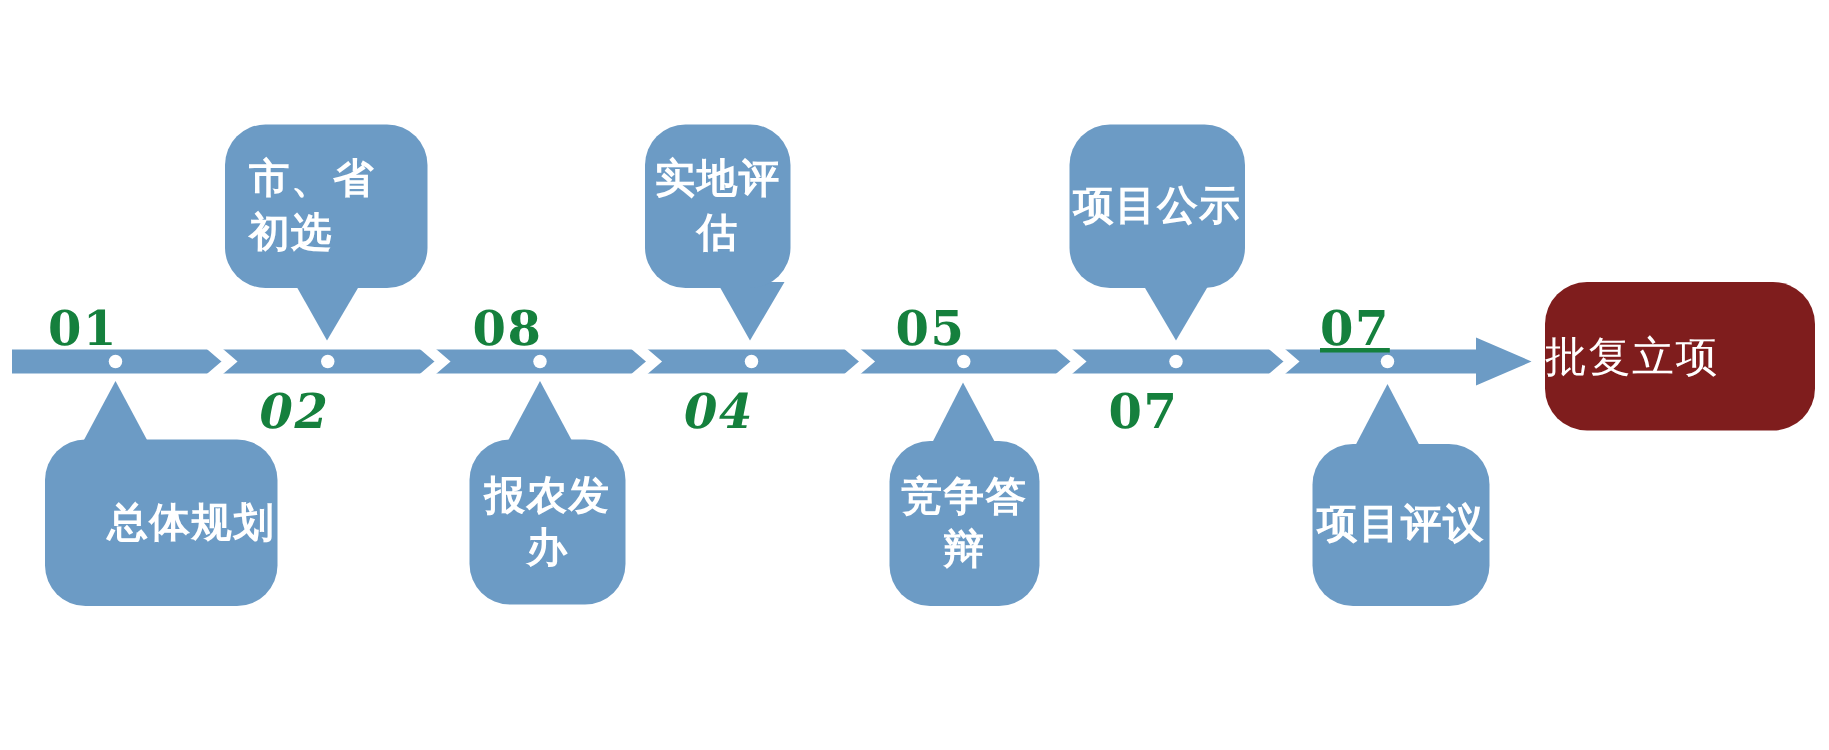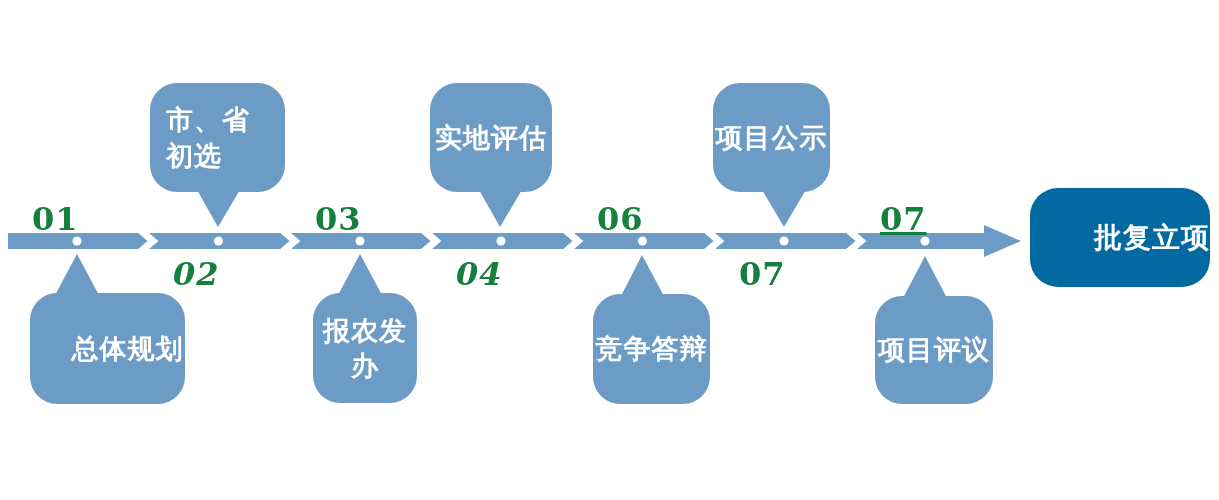--- a/index.html
+++ b/index.html
@@ -48,37 +48,37 @@
     text-align: center;
     line-height: 1.3;
     letter-spacing: 1px;
   }
   .b1 { left: 30px;  top: 293px; width: 115px; height: 111px; padding-left: 40px; }
   .b2 { left: 150px; top: 83px;  width: 135px; height: 109px;
         justify-content: flex-start; text-align: left;
         padding-left: 16px; box-sizing: border-box;
         white-space: pre-line; }
   .b3 { left: 313px; top: 293px; width: 104px; height: 110px; }
-  .b4 { left: 430px; top: 83px;  width: 122px; height: 109px; }
-  .b5 { left: 593px; top: 294px; width: 117px; height: 110px; }
+  .b4 { left: 430px; top: 83px;  width: 97px; height: 109px; }
+  .b5 { left: 593px; top: 294px; width: 100px; height: 110px; }
   .b6 { left: 713px; top: 83px;  width: 117px; height: 109px; text-align: right; }
   .b7 { left: 875px; top: 296px; width: 118px; height: 108px; }
   .result-box {
     position: absolute;
     left: 1030px; top: 188px;
     width: 180px; height: 99px;
-    background: #0369a1;
+    background: #7f1d1d;
     border-radius: 28px;
     color: #ffffff;
-    font-weight: bold;
+    font-weight: normal;
     font-size: 28px;
     letter-spacing: 1px;
     display: flex;
     align-items: center;
-    justify-content: flex-end;
+    justify-content: flex-start;
   }
 </style>
 </head>
 <body>
 
 <div class="stage">
 
   <svg class="arrow-svg" viewBox="0 0 1219 500" xmlns="http://www.w3.org/2000/svg">
 
     <rect x="8" y="233" width="978" height="16" fill="#6c9bc5"></rect>
@@ -104,23 +104,23 @@
     <circle cx="218.5" cy="241" r="4.5" fill="#ffffff"></circle>
     <circle cx="360" cy="241" r="4.5" fill="#ffffff"></circle>
     <circle cx="501" cy="241" r="4.5" fill="#ffffff"></circle>
     <circle cx="642.5" cy="241" r="4.5" fill="#ffffff"></circle>
     <circle cx="784" cy="241" r="4.5" fill="#ffffff"></circle>
     <circle cx="925" cy="241" r="4.5" fill="#ffffff"></circle>
   </svg>
 
   <div class="step-num num-above n1">01</div>
   <div class="step-num num-below n2">02</div>
-  <div class="step-num num-above n3">03</div>
+  <div class="step-num num-above n3">08</div>
   <div class="step-num num-below n4">04</div>
-  <div class="step-num num-above n5">06</div>
+  <div class="step-num num-above n5">05</div>
   <div class="step-num num-below n6">07</div>
   <div class="step-num num-above n7">07</div>
 
   <div class="bubble b1">总体规划</div>
   <div class="bubble b2">市、省
 初选</div>
   <div class="bubble b3">报农发办</div>
   <div class="bubble b4">实地评估</div>
   <div class="bubble b5">竞争答辩</div>
   <div class="bubble b6">项目公示</div>

